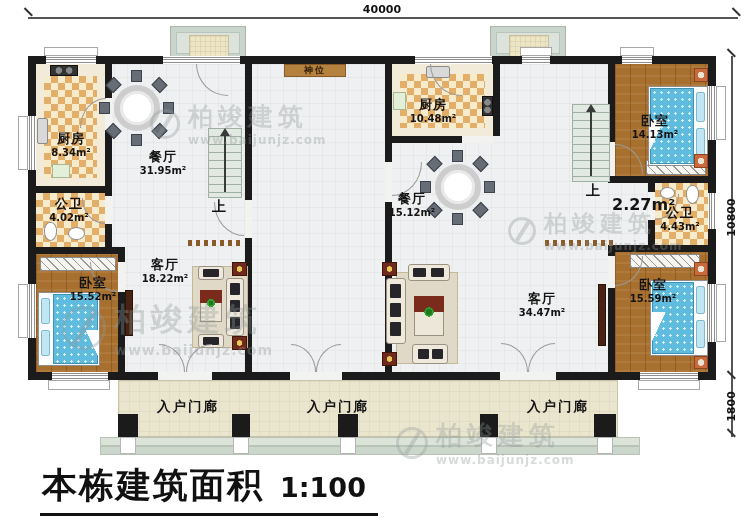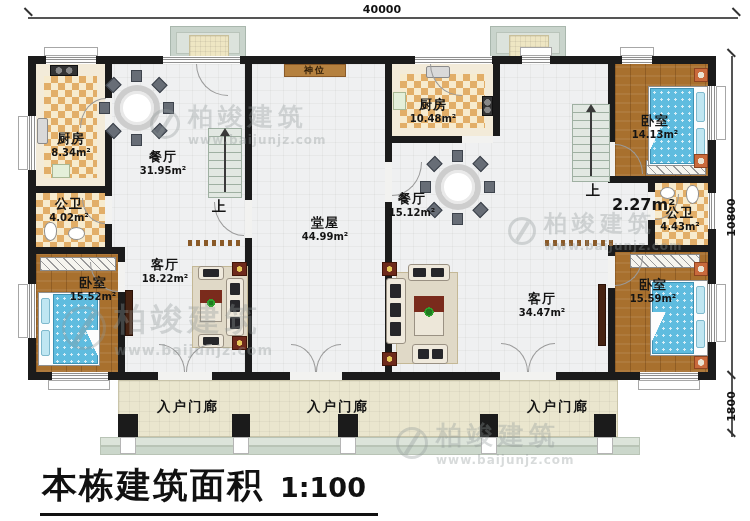--- a/index.html
+++ b/index.html
@@ -341,24 +341,20 @@
     <div class="rarea">15.52m²</div>
   </div>
   <div class="room-label" style="left:128px;top:150px;width:70px">
     <div class="rname">餐厅</div>
     <div class="rarea">31.95m²</div>
   </div>
   <div class="room-label" style="left:130px;top:258px;width:70px">
     <div class="rname">客厅</div>
     <div class="rarea">18.22m²</div>
   </div>
-  <div class="room-label" style="left:288px;top:216px;width:74px">
-    <div class="rname">堂屋</div>
-    <div class="rarea">44.99m²</div>
-  </div>
   <div class="room-label" style="left:398px;top:98px;width:70px">
     <div class="rname">厨房</div>
     <div class="rarea">10.48m²</div>
   </div>
   <div class="room-label" style="left:382px;top:192px;width:60px">
     <div class="rname">餐厅</div>
     <div class="rarea">15.12m²</div>
   </div>
   <div class="room-label" style="left:612px;top:196px;width:44px">
     <div class="rarea" style="font-size:16px">2.27m²</div>

